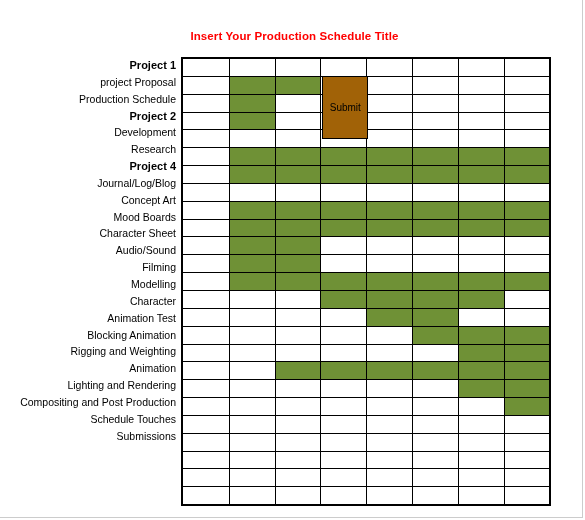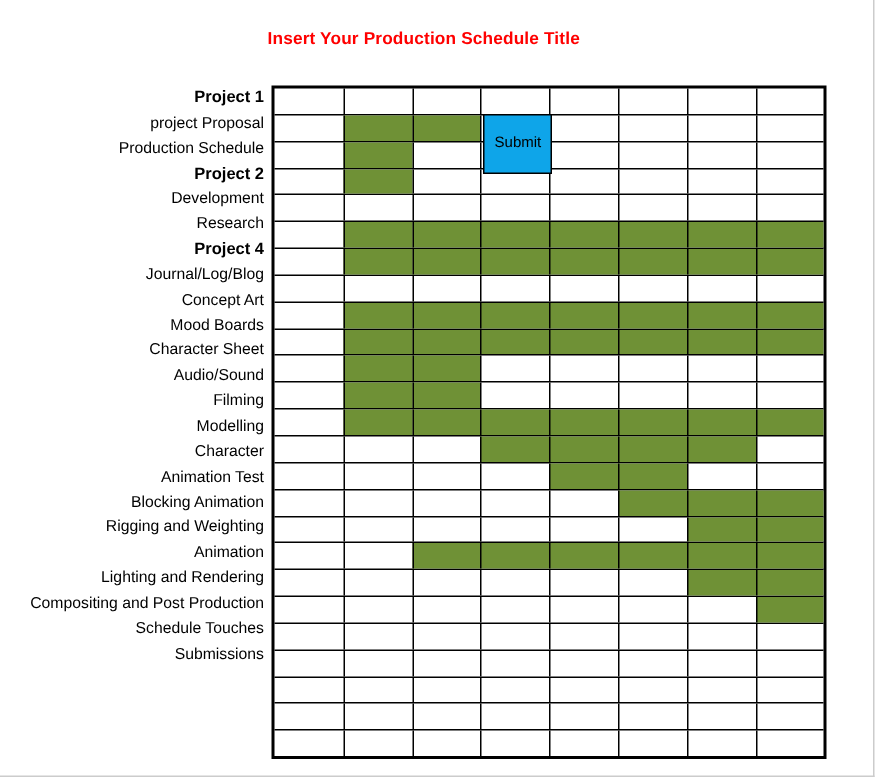--- a/index.html
+++ b/index.html
@@ -19,28 +19,29 @@
     height: 518px;
     box-sizing: border-box;
     border-right: 1px solid #cccccc;
     border-bottom: 1px solid #cccccc;
     background: #ffffff;
     position: relative;
   }
   #title {
     position: absolute;
     left: 0;
-    top: 20px;
+    top: 30px;
     width: 565px;
     text-align: center;
     font-size: 11.5px;
     font-weight: bold;
     color: #ff0000;
     letter-spacing: 0.1px;
     white-space: nowrap;
+    padding-left: 12px;
   }
   #schedule {
     position: absolute;
     left: 0;
     top: 57px;
     width: 551px;
     display: flex;
     flex-direction: row;
     align-items: flex-start;
   }
@@ -92,22 +93,22 @@
     border-left: 1px solid #000000;
   }
   .cell.on {
     background: #6f9136;
   }
   #submit-cell {
     position: absolute;
     left: 139.4px;
     top: 16.85px;
     width: 45.8px;
-    height: 40px;
-    background: #0ea5e9;
+    height: 63px;
+    background: #a16207;
     border: 1px solid #000000;
     box-sizing: border-box;
     display: flex;
     align-items: center;
     justify-content: center;
     font-size: 10px;
     color: #000000;
     z-index: 4;
   }
 </style>

